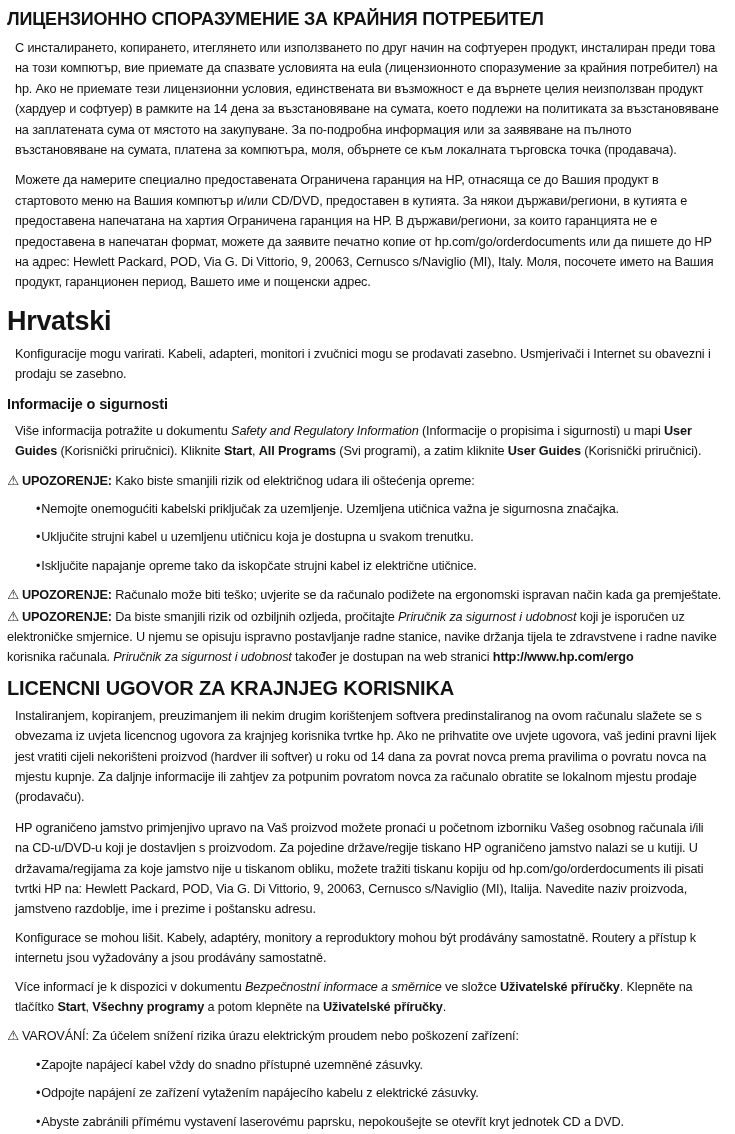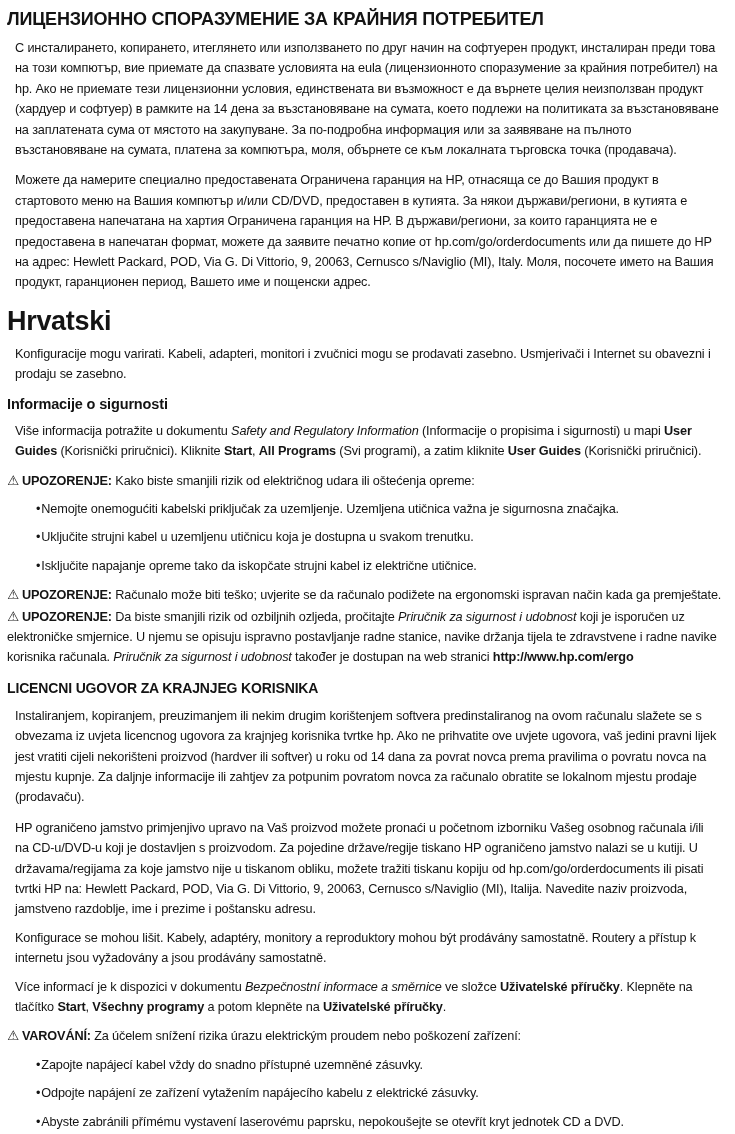--- a/index.html
+++ b/index.html
@@ -31,21 +31,21 @@
     margin:13px 0 3px 0;
     letter-spacing:-0.3px;
   }
   .sub-heading{
     font-size:14.5px;
     font-weight:bold;
     line-height:18px;
     margin:10px 0 1px 0;
   }
   .license-heading{
-    font-size:14px;
+    font-size:20px;
     font-weight:bold;
     line-height:19px;
     margin:11px 0 1px 0;
   }
   ul.bullets{
     list-style:none;
     margin:0;
     padding:0 0 0 21px;
   }
   ul.bullets li{margin:8px;}
@@ -90,21 +90,21 @@
 
   <h3 class="license-heading">LICENCNI UGOVOR ZA KRAJNJEG KORISNIKA</h3>
   <p>Instaliranjem, kopiranjem, preuzimanjem ili nekim drugim korištenjem softvera predinstaliranog na ovom računalu slažete se s obvezama iz uvjeta licencnog ugovora za krajnjeg korisnika tvrtke hp. Ako ne prihvatite ove uvjete ugovora, vaš jedini pravni lijek jest vratiti cijeli nekorišteni proizvod (hardver ili softver) u roku od 14 dana za povrat novca prema pravilima o povratu novca na mjestu kupnje. Za daljnje informacije ili zahtjev za potpunim povratom novca za računalo obratite se lokalnom mjestu prodaje (prodavaču).</p>
   <p class="para-gap">HP ograničeno jamstvo primjenjivo upravo na Vaš proizvod možete pronaći u početnom izborniku Vašeg osobnog računala i/ili na CD-u/DVD-u koji je dostavljen s proizvodom. Za pojedine države/regije tiskano HP ograničeno jamstvo nalazi se u kutiji. U državama/regijama za koje jamstvo nije u tiskanom obliku, možete tražiti tiskanu kopiju od hp.com/go/orderdocuments ili pisati tvrtki HP na: Hewlett Packard, POD, Via G. Di Vittorio, 9, 20063, Cernusco s/Naviglio (MI), Italija. Navedite naziv proizvoda, jamstveno razdoblje, ime i prezime i poštansku adresu.</p>
 
   <p>Konfigurace se mohou lišit. Kabely, adaptéry, monitory a reproduktory mohou být prodávány samostatně. Routery a přístup k internetu jsou vyžadovány a jsou prodávány samostatně.</p>
 
   <p><span>Více informací je k dispozici v dokumentu </span><span style="font-style: italic;">Bezpečnostní informace a směrnice</span><span> ve složce </span><span style="font-weight: bold;">Uživatelské příručky</span><span>. Klepněte na tlačítko </span><span style="font-weight: bold;">Start</span><span>, </span><span style="font-weight: bold;">Všechny programy</span><span> a potom klepněte na </span><span style="font-weight: bold;">Uživatelské příručky</span><span>.</span></p>
 
   <p class="warn">
-    <span class="warn-icon">⚠</span><span><span style="font-weight: bold;">VAROVÁNÍ:</span><span> Za účelem snížení rizika úrazu elektrickým proudem nebo poškození zařízení:</span></span>
+    <span class="warn-icon">⚠</span><span><span style="font-weight: normal;">VAROVÁNÍ:</span><span> Za účelem snížení rizika úrazu elektrickým proudem nebo poškození zařízení:</span></span>
   </p>
   <ul class="bullets">
     <li><span class="bullet-mark">•</span><span>Zapojte napájecí kabel vždy do snadno přístupné uzemněné zásuvky.</span></li>
     <li><span class="bullet-mark">•</span><span>Odpojte napájení ze zařízení vytažením napájecího kabelu z elektrické zásuvky.</span></li>
     <li><span class="bullet-mark">•</span><span>Abyste zabránili přímému vystavení laserovému paprsku, nepokoušejte se otevřít kryt jednotek CD a DVD.</span></li>
   </ul>
 
 </div>
 
 </body></html>

